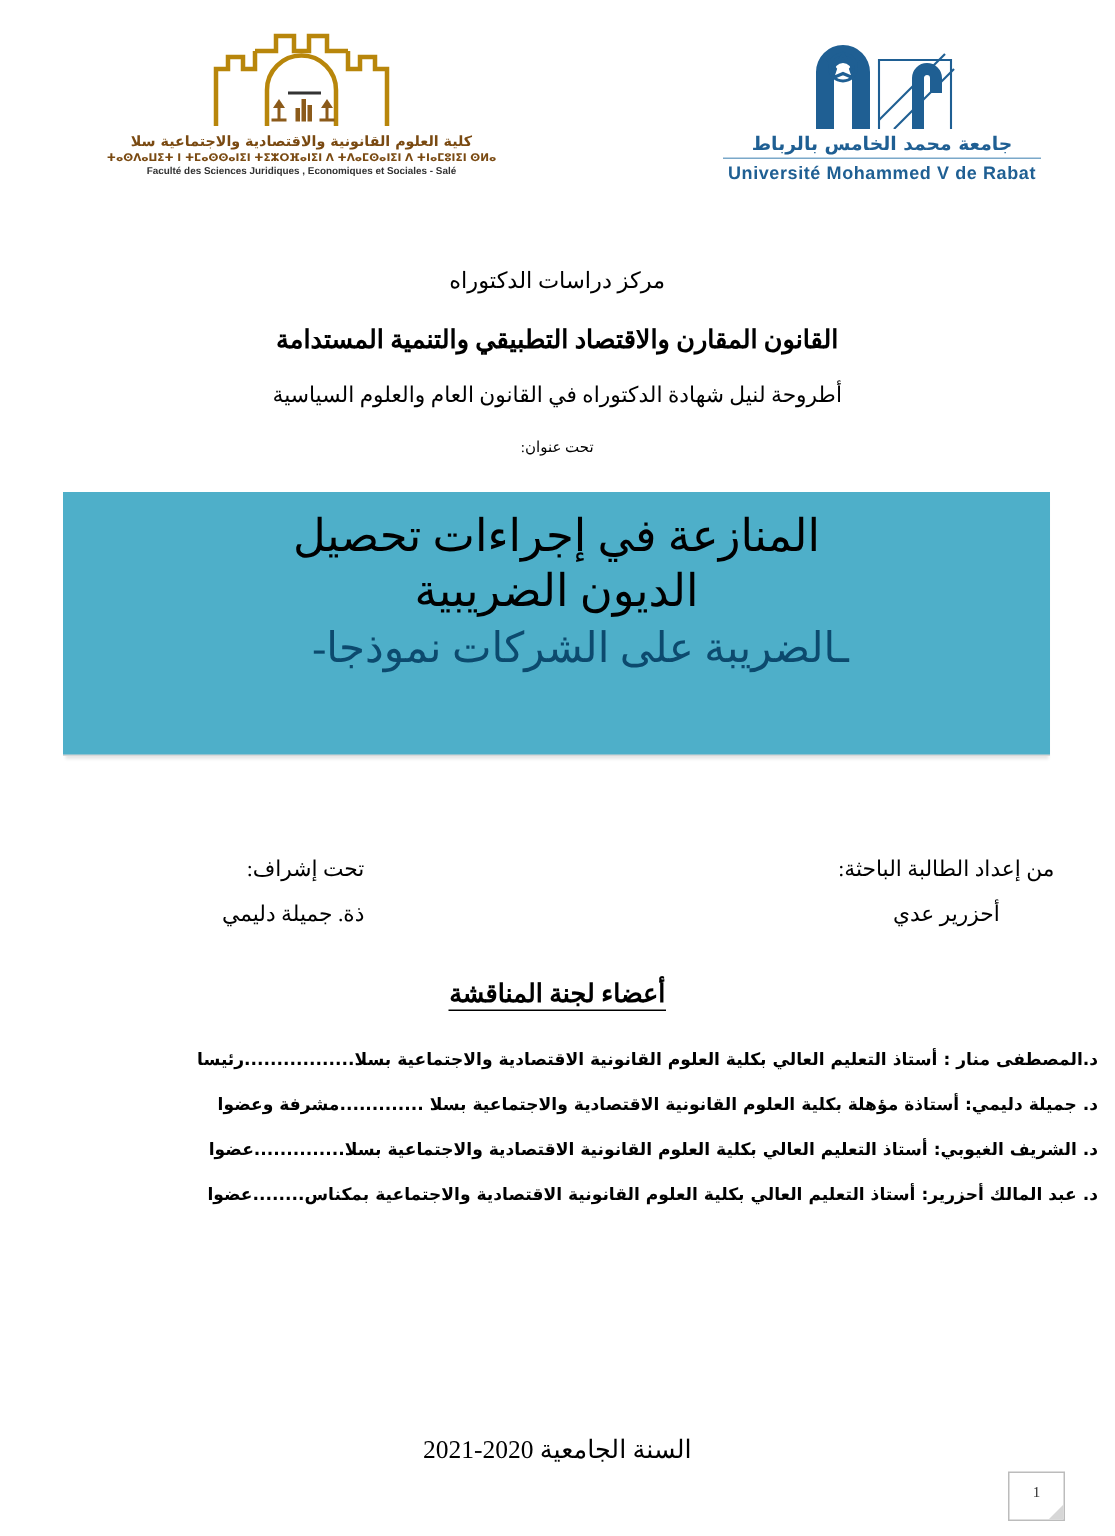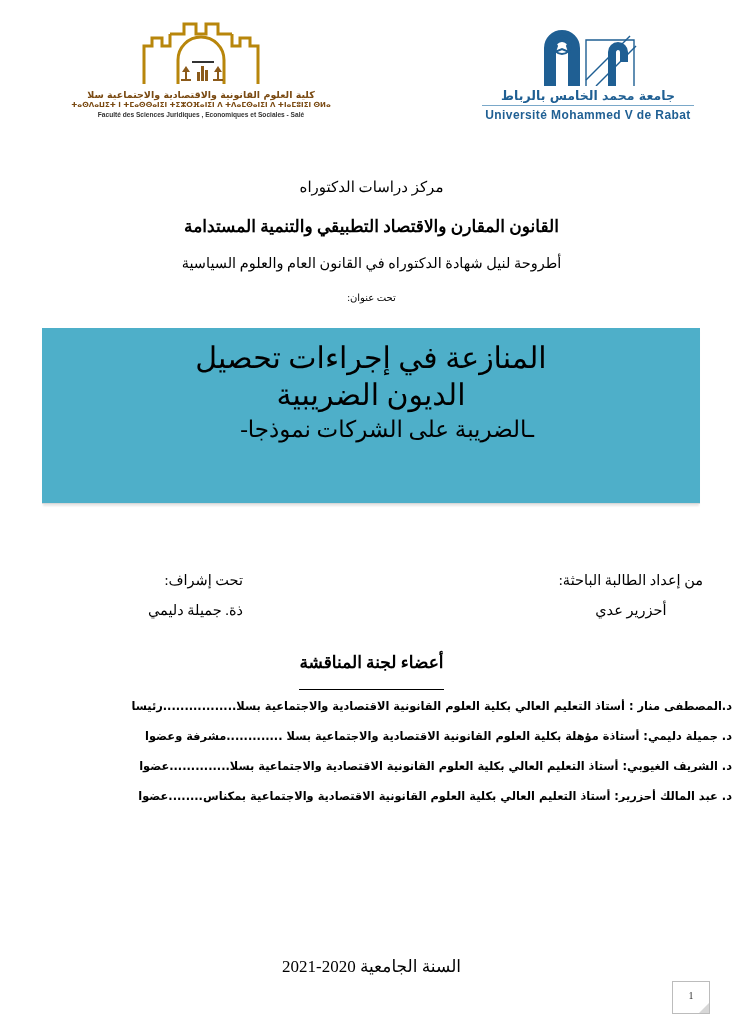--- a/index.html
+++ b/index.html
@@ -131,23 +131,23 @@
   .title-inner {
     padding-top: 12px;
     text-align: center;
   }
   .title-l1, .title-l2 {
     font-size: 30px;
     line-height: 1.22;
     color: #000000;
   }
   .title-l3 {
-    font-size: 23px;
+    font-size: 28px;
     line-height: 1.3;
-    color: #000000;
+    color: #0c4a6e;
     margin-top: 2px;
     padding-left: 32px;
   }
 
   
   .authors { position: absolute; left: 0; top: 566px; width: 743px; height: 80px; }
   .auth-col-right {
     position: absolute;
     right: 40px;
     top: 0;
@@ -169,21 +169,21 @@
     position: absolute;
     left: 0;
     top: 652px;
     width: 743px;
     text-align: center;
     font-size: 17px;
     font-weight: bold;
   }
   .jury-heading span {
     border-bottom: 1.5px solid #000;
-    padding-bottom: 17px;
+    padding-bottom: 1px;
   }
   .jury-list {
     position: absolute;
     left: 14px;
     top: 692px;
     width: 718px;
   }
   .jury-row {
     font-family: "DejaVu Sans", "Liberation Sans", sans-serif;
     font-size: 11.4px;

